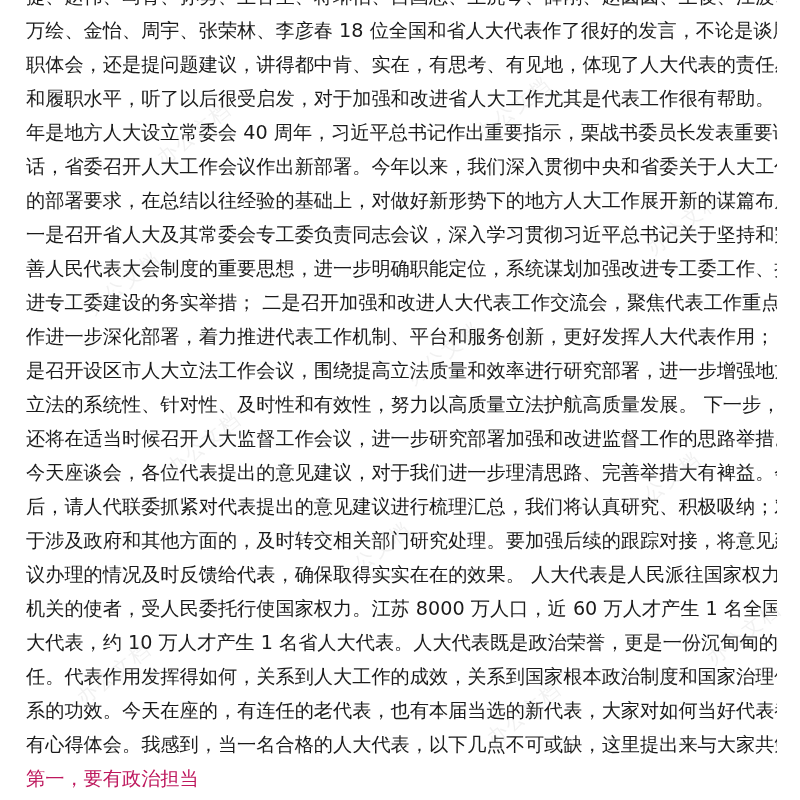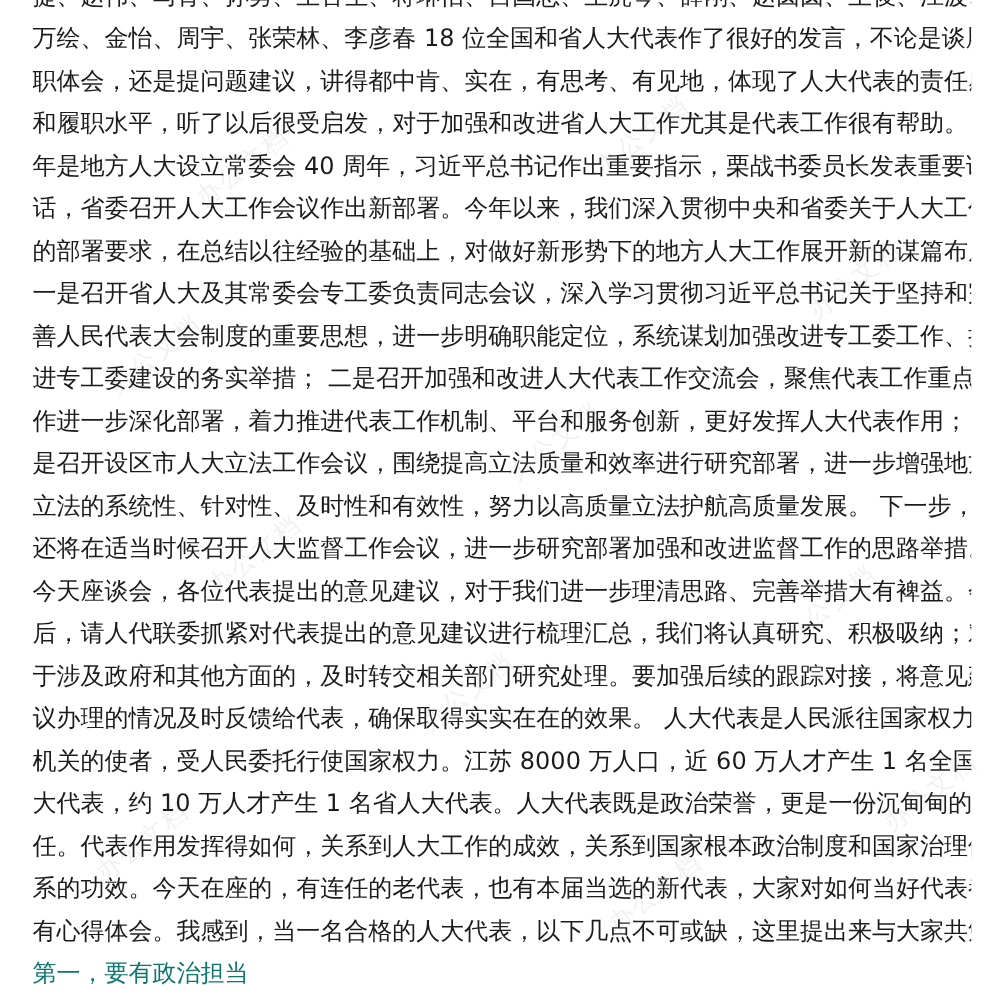--- a/index.html
+++ b/index.html
@@ -1124,21 +1124,21 @@
           <span>提</span>
           <span>出</span>
           <span>来</span>
           <span>与</span>
           <span>大</span>
           <span>家</span>
           <span>共</span>
           <span>勉</span>
         </div>
       </div>
-      <div class="doc-line ragged heading" style="color: #0f766e;">
+      <div class="doc-line ragged heading" style="color: #be185d;">
         <div class="ln-inner">第一，要有政治担当</div>
       </div>
       <div class="doc-line" style="color: rgb(27, 27, 27);">
         <div class="ln-inner">
           <span>人</span>
           <span>民</span>
           <span>代</span>
           <span>表</span>
           <span>大</span>
           <span>会</span>

